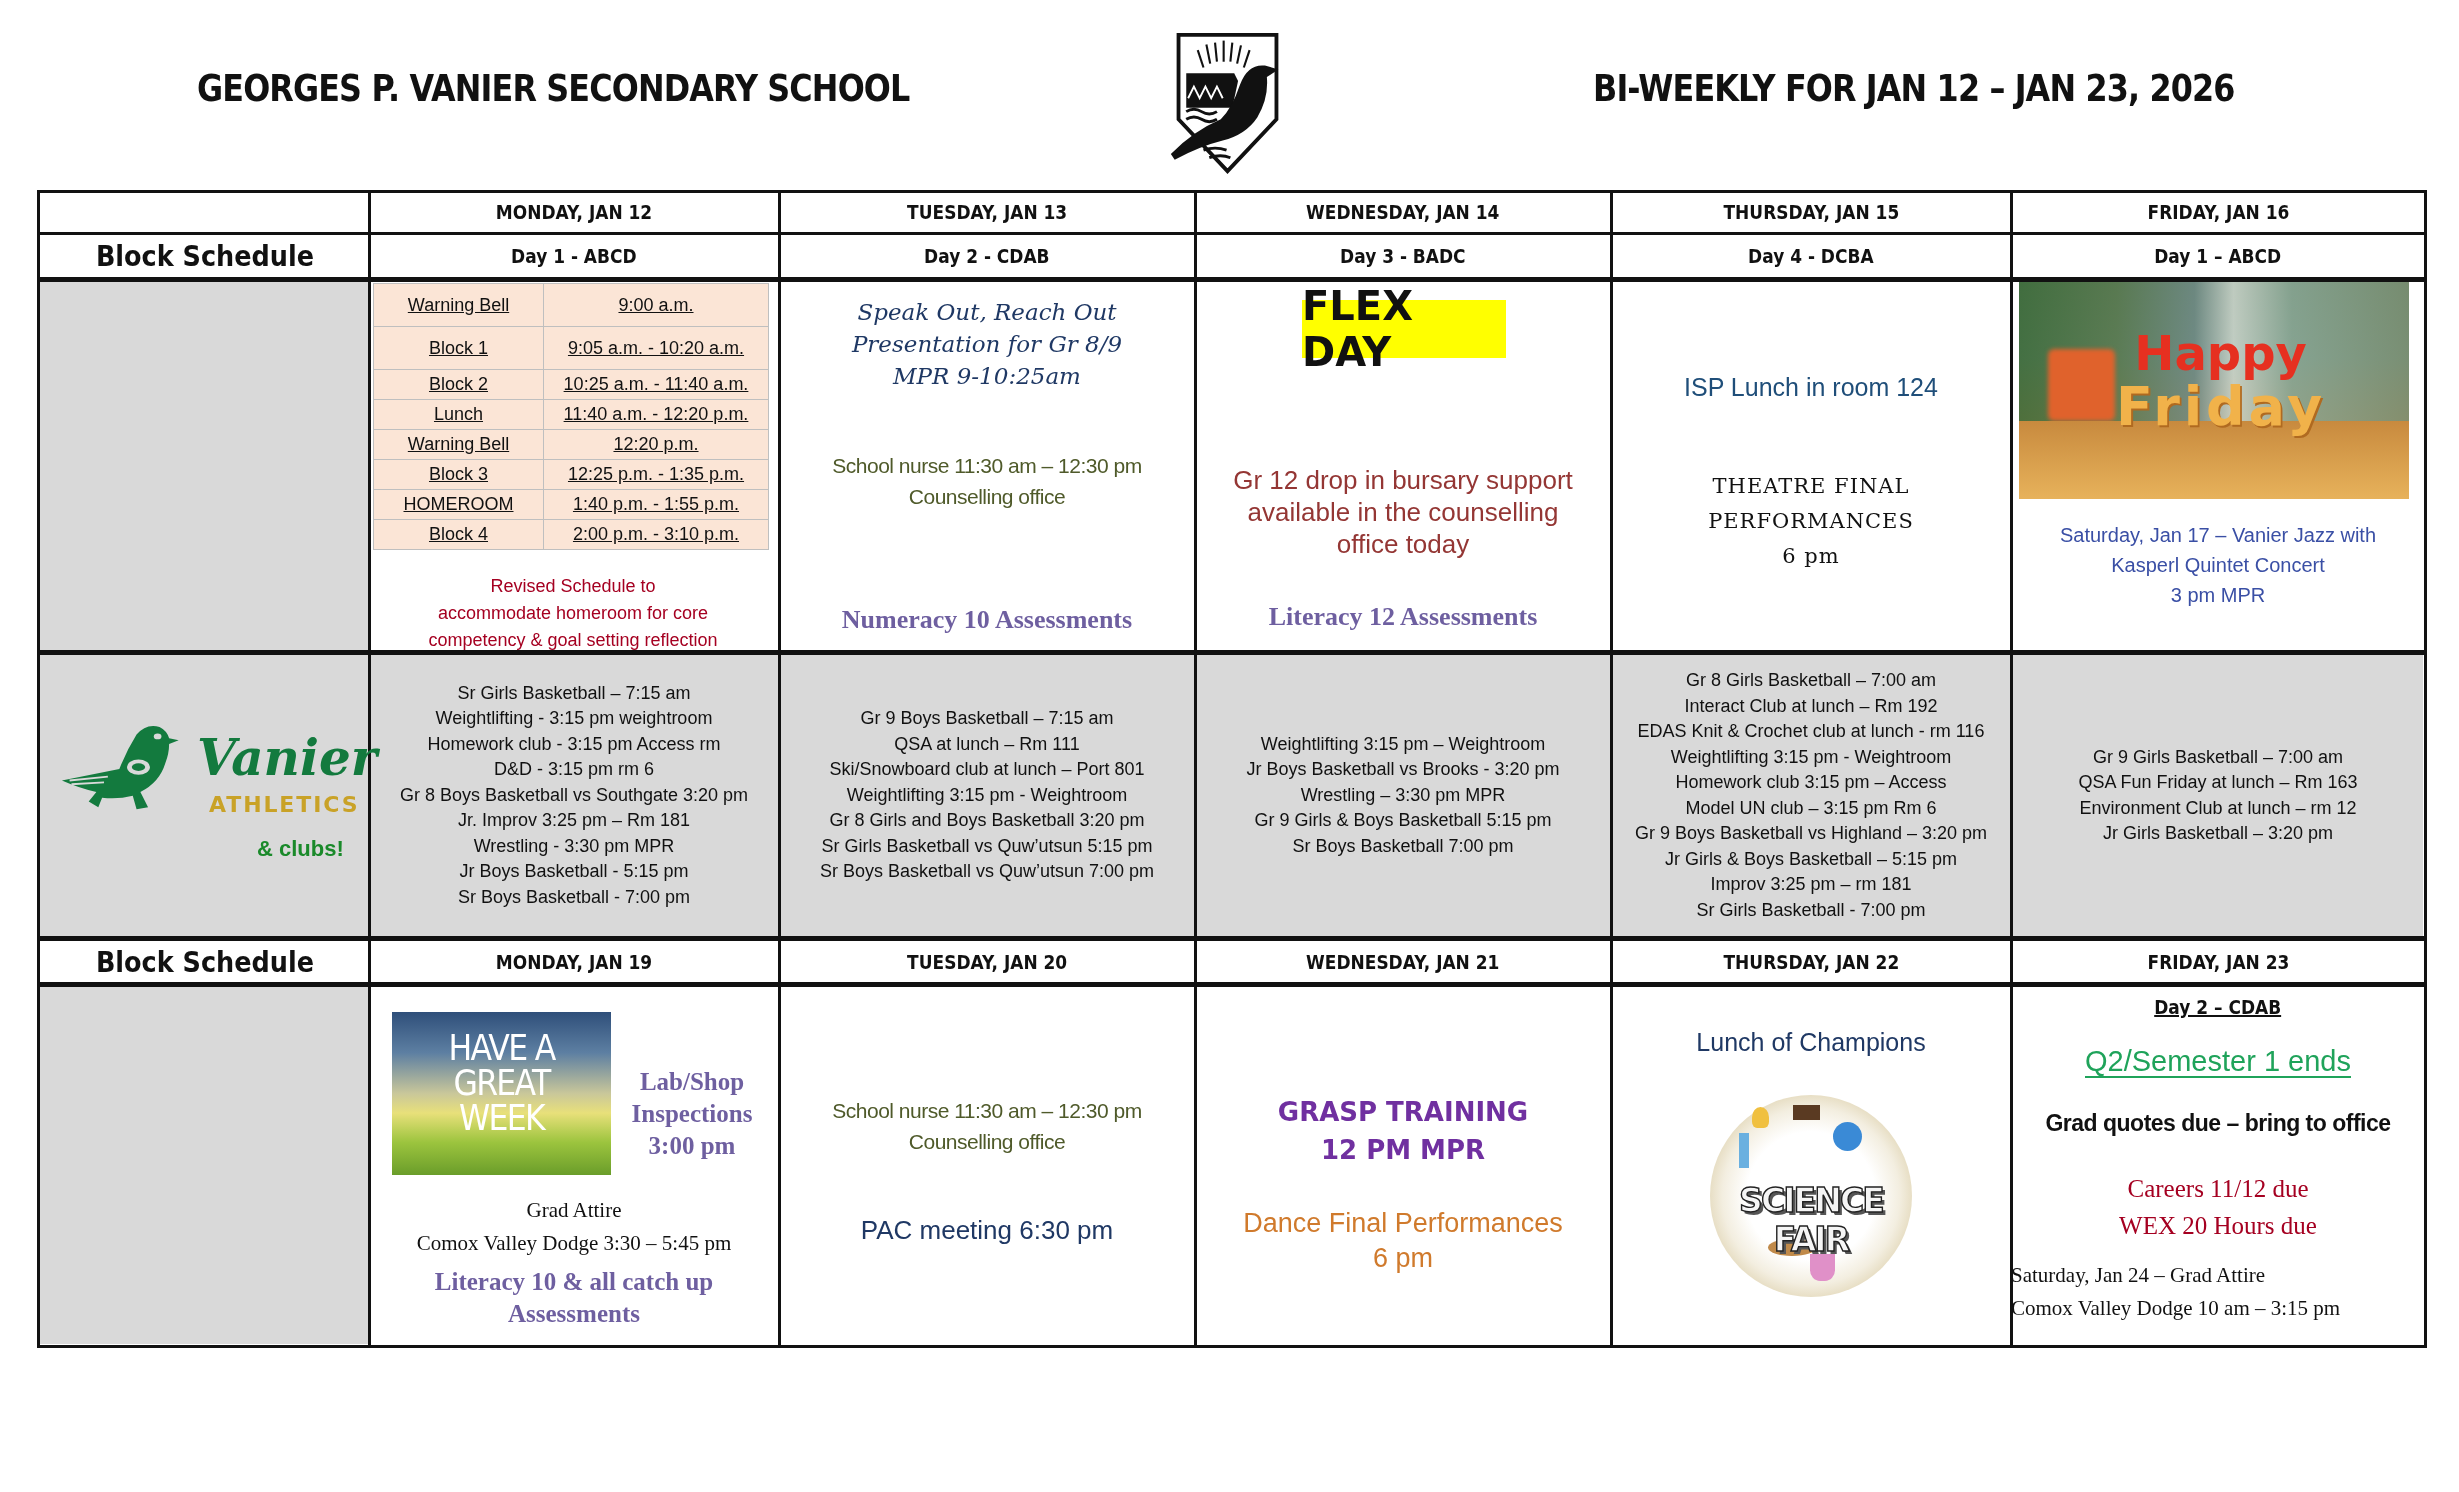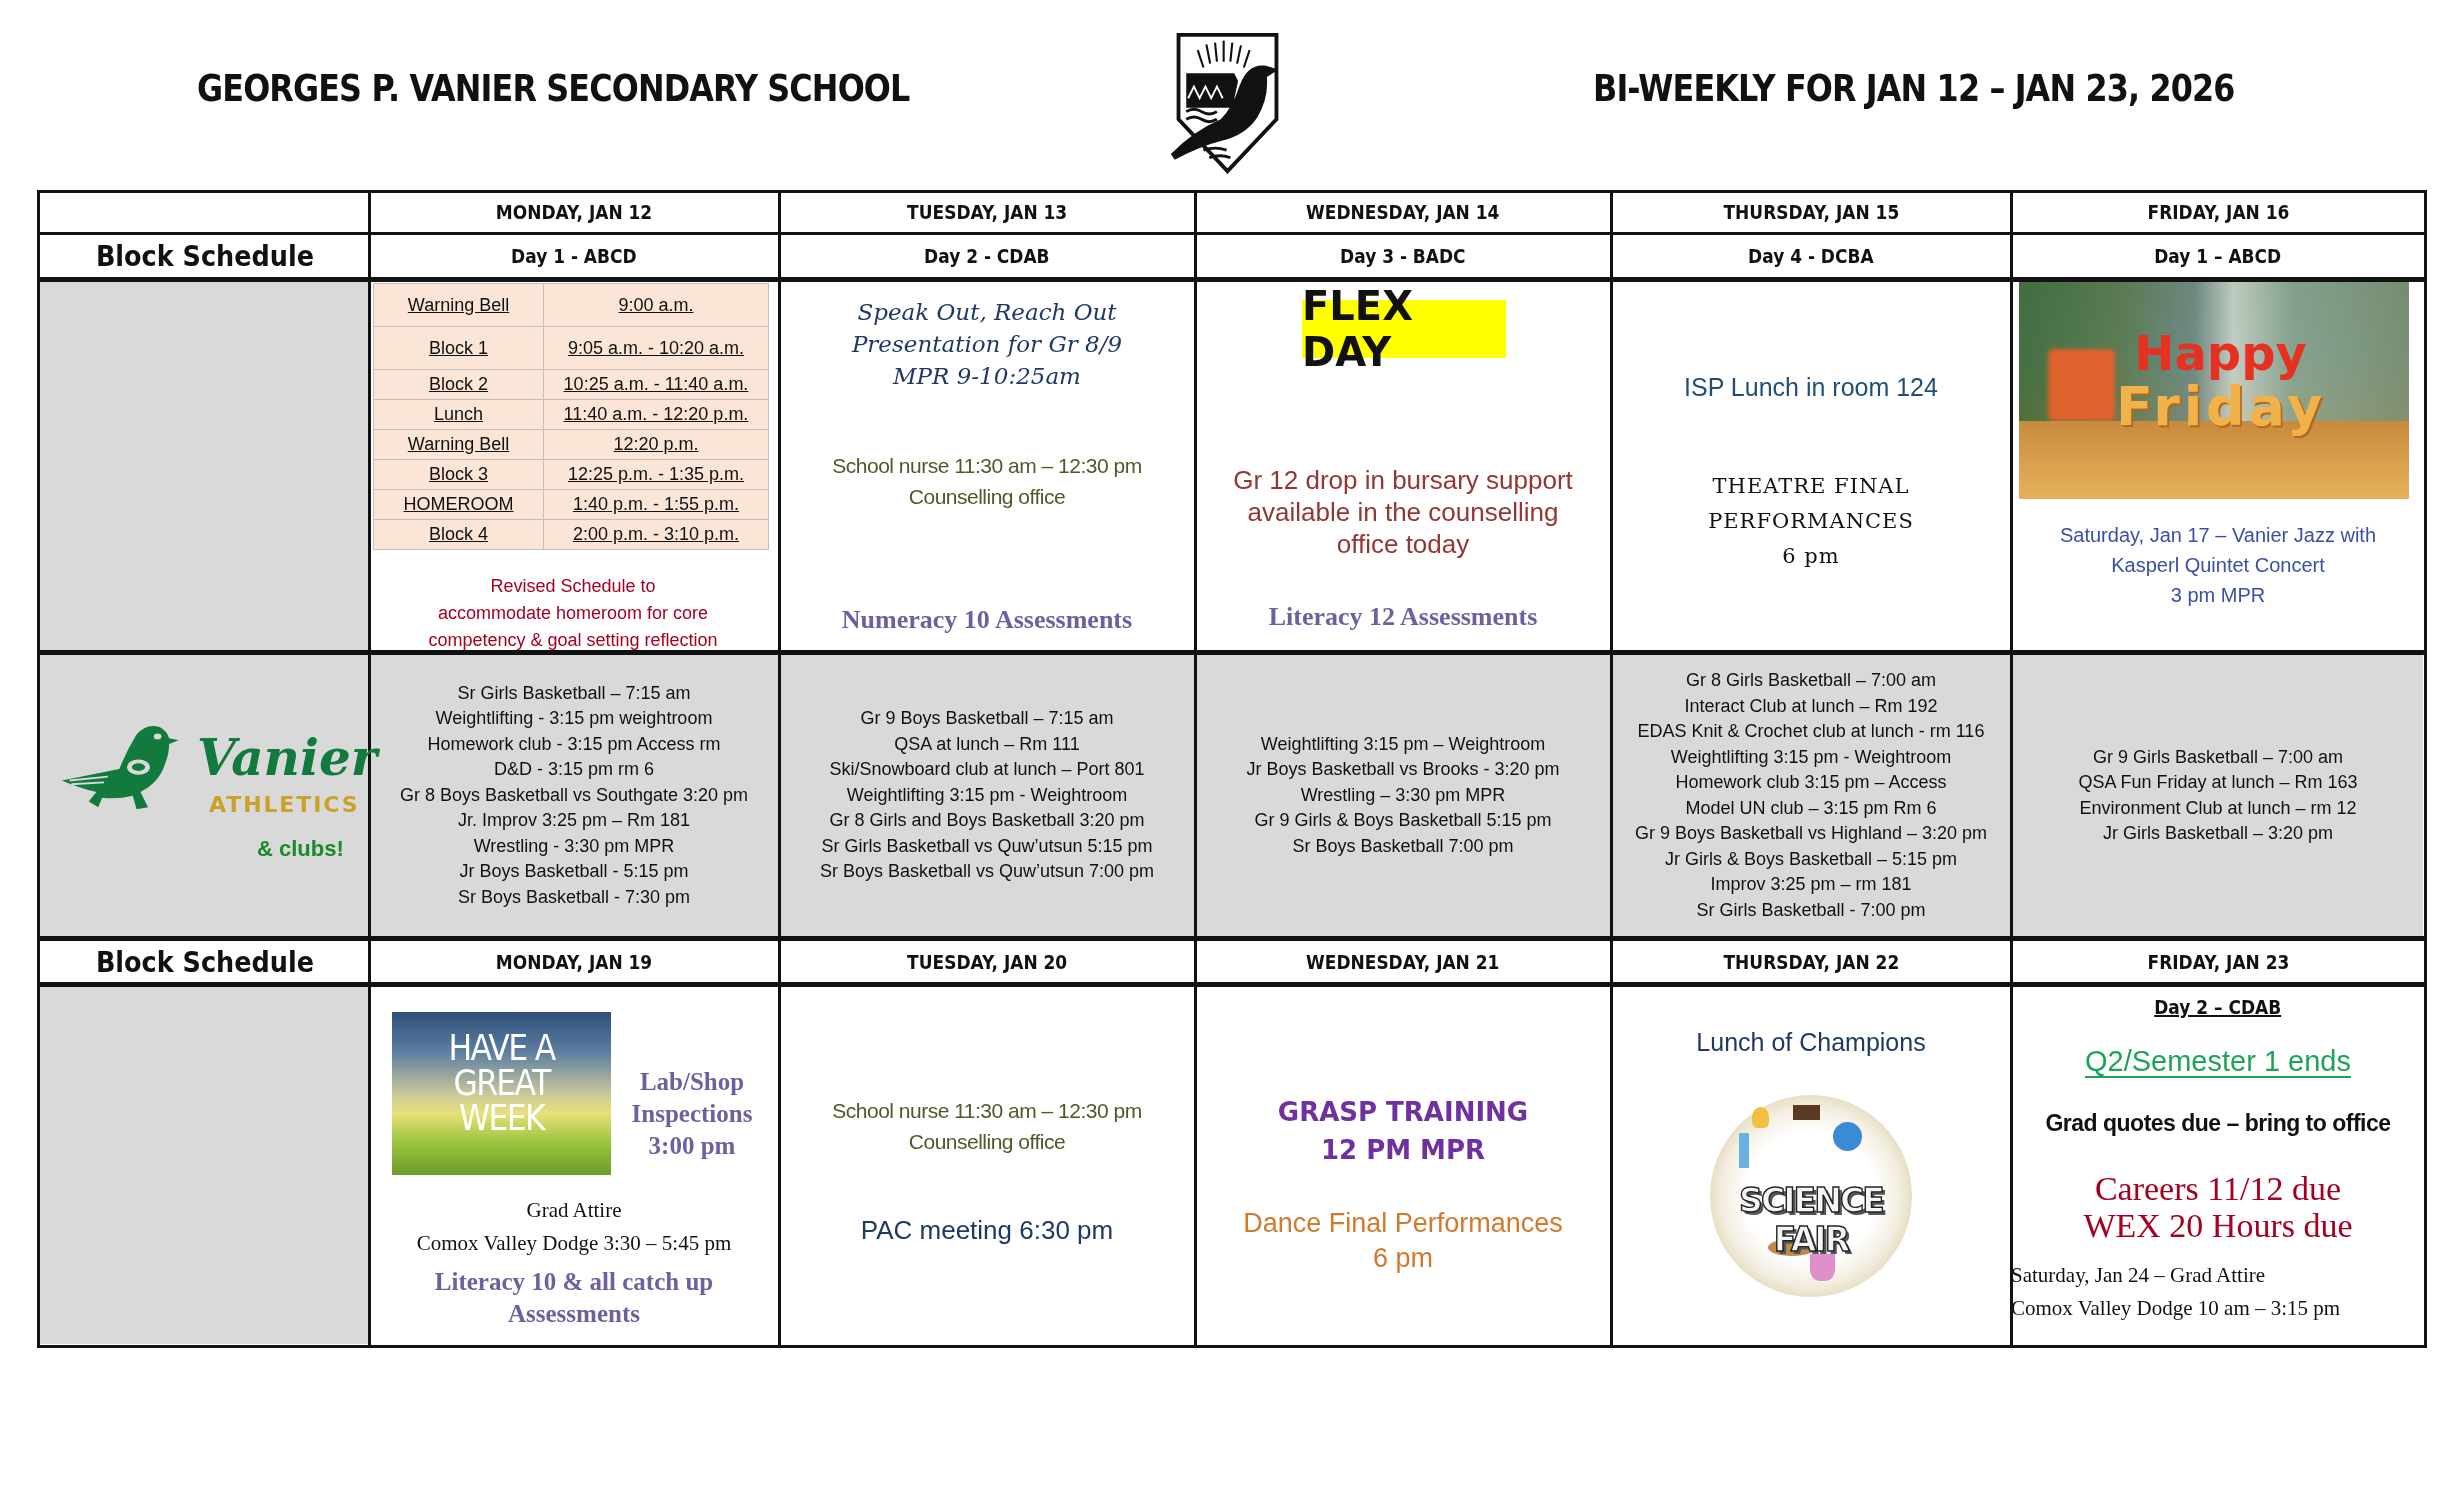--- a/index.html
+++ b/index.html
@@ -208,21 +208,21 @@
 
 <div class="cell clubs" style="left:369px;top:654px;width:410px;height:283px;" id="clubs-0">
     <div>Sr Girls Basketball – 7:15 am</div>
     <div>Weightlifting - 3:15 pm weightroom</div>
     <div>Homework club - 3:15 pm Access rm</div>
     <div>D&amp;D - 3:15 pm rm 6</div>
     <div>Gr 8 Boys Basketball vs Southgate 3:20 pm</div>
     <div>Jr. Improv 3:25 pm – Rm 181</div>
     <div>Wrestling - 3:30 pm MPR</div>
     <div>Jr Boys Basketball - 5:15 pm</div>
-    <div>Sr Boys Basketball - 7:30 pm</div>
+    <div>Sr Boys Basketball - 7:00 pm</div>
   </div>
 <div class="cell clubs" style="left:779px;top:654px;width:416px;height:283px;" id="clubs-1">
     <div>Gr 9 Boys Basketball – 7:15 am</div>
     <div>QSA at lunch – Rm 111</div>
     <div>Ski/Snowboard club at lunch – Port 801</div>
     <div>Weightlifting 3:15 pm - Weightroom</div>
     <div>Gr 8 Girls and Boys Basketball 3:20 pm</div>
     <div>Sr Girls Basketball vs Quw’utsun 5:15 pm</div>
     <div>Sr Boys Basketball vs Quw’utsun 7:00 pm</div>
   </div>
@@ -318,21 +318,21 @@
   <div class="abs" style="left:0;top:86px;width:202px;text-align:center;font-family:'DejaVu Sans',sans-serif;font-weight:bold;font-size:33px;color:#f5f5f5;-webkit-text-stroke:1.4px #222;text-shadow:2.9px 2.9px 0 #555;letter-spacing:-1.9px;">SCIENCE FAIR</div>
 </div>
 
 <div class="abs" style="left:2011px;top:995px;width:414px;text-align:center;">
   <span style="font-family:'DejaVu Sans',sans-serif;font-weight:bold;font-size:20px;text-decoration:underline;display:inline-block;transform:scaleX(0.85);">Day 2 – CDAB</span>
 </div>
 <div class="abs" style="left:2011px;top:1045px;width:414px;text-align:center;">
   <span style="color:#1fa35a;font-size:29px;text-decoration:underline;text-underline-offset:4.8px;">Q2/Semester 1 ends</span>
 </div>
 <div class="abs" style="left:2011px;top:1110px;width:414px;text-align:center;font-weight:bold;font-size:23px;color:#111;letter-spacing:-0.5px;">Grad quotes due – bring to office</div>
-<div class="abs serif" style="left:2011px;top:1170px;width:414px;text-align:center;color:#a50021;font-size:34px;line-height:37px;">
+<div class="abs serif" style="left:2011px;top:1170px;width:414px;text-align:center;color:#a50021;font-size:25px;line-height:37px;">
   <div>Careers 11/12 due</div>
   <div>WEX 20 Hours due</div>
 </div>
 <div class="abs serif" style="left:2011px;top:1259px;width:414px;color:#111;font-size:21px;line-height:33px;">
   <div>Saturday, Jan 24 – Grad Attire</div>
   <div>Comox Valley Dodge 10 am – 3:15 pm</div>
 </div>
 
 
 </body></html>

